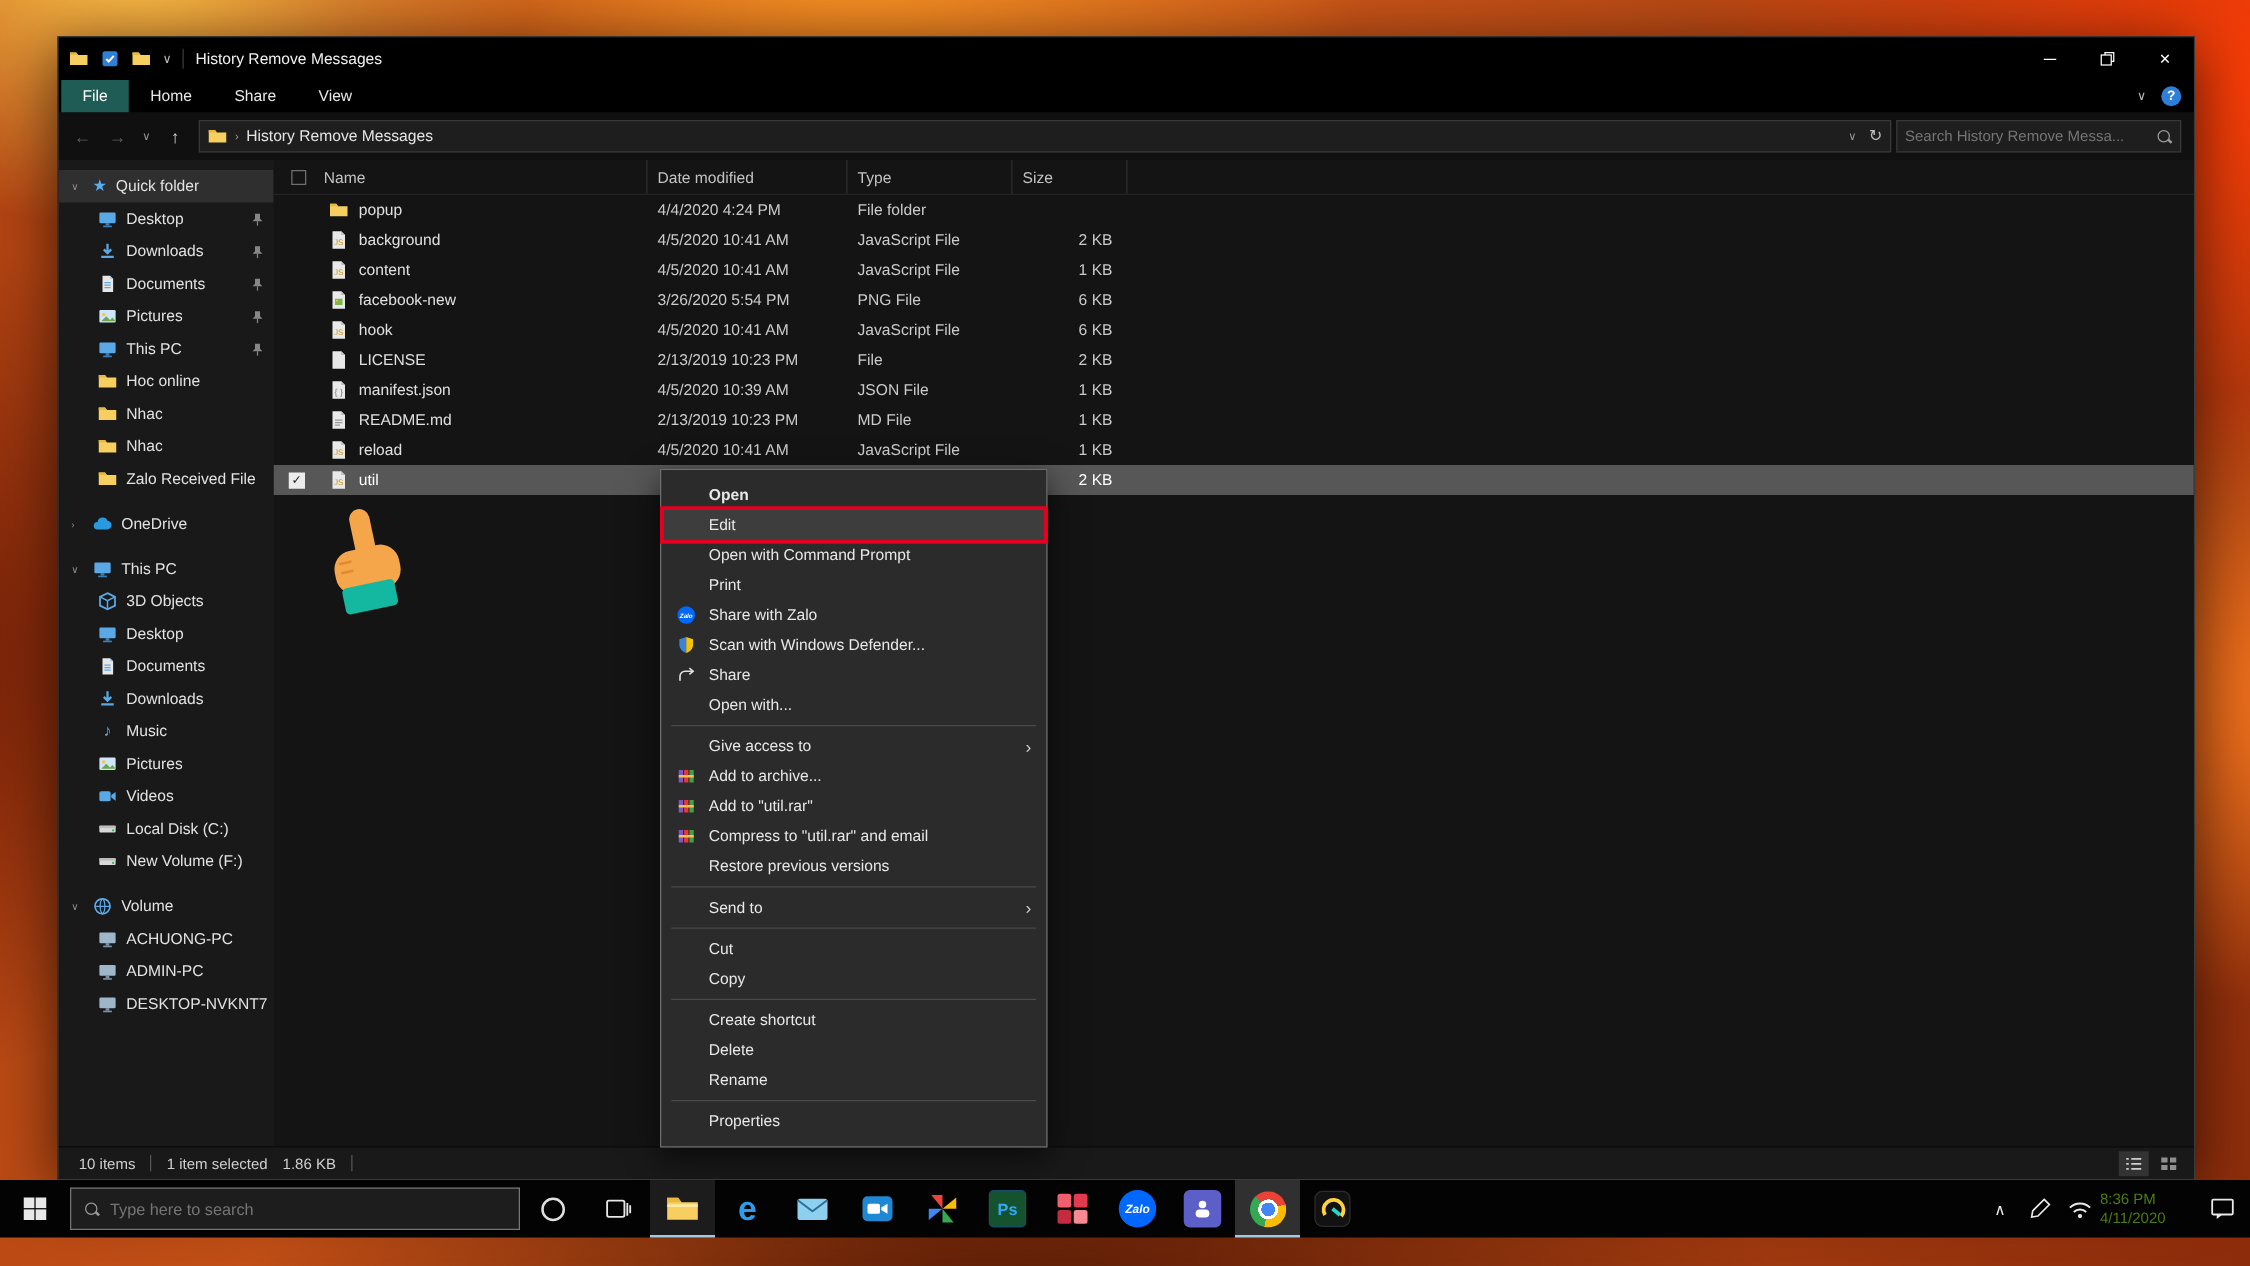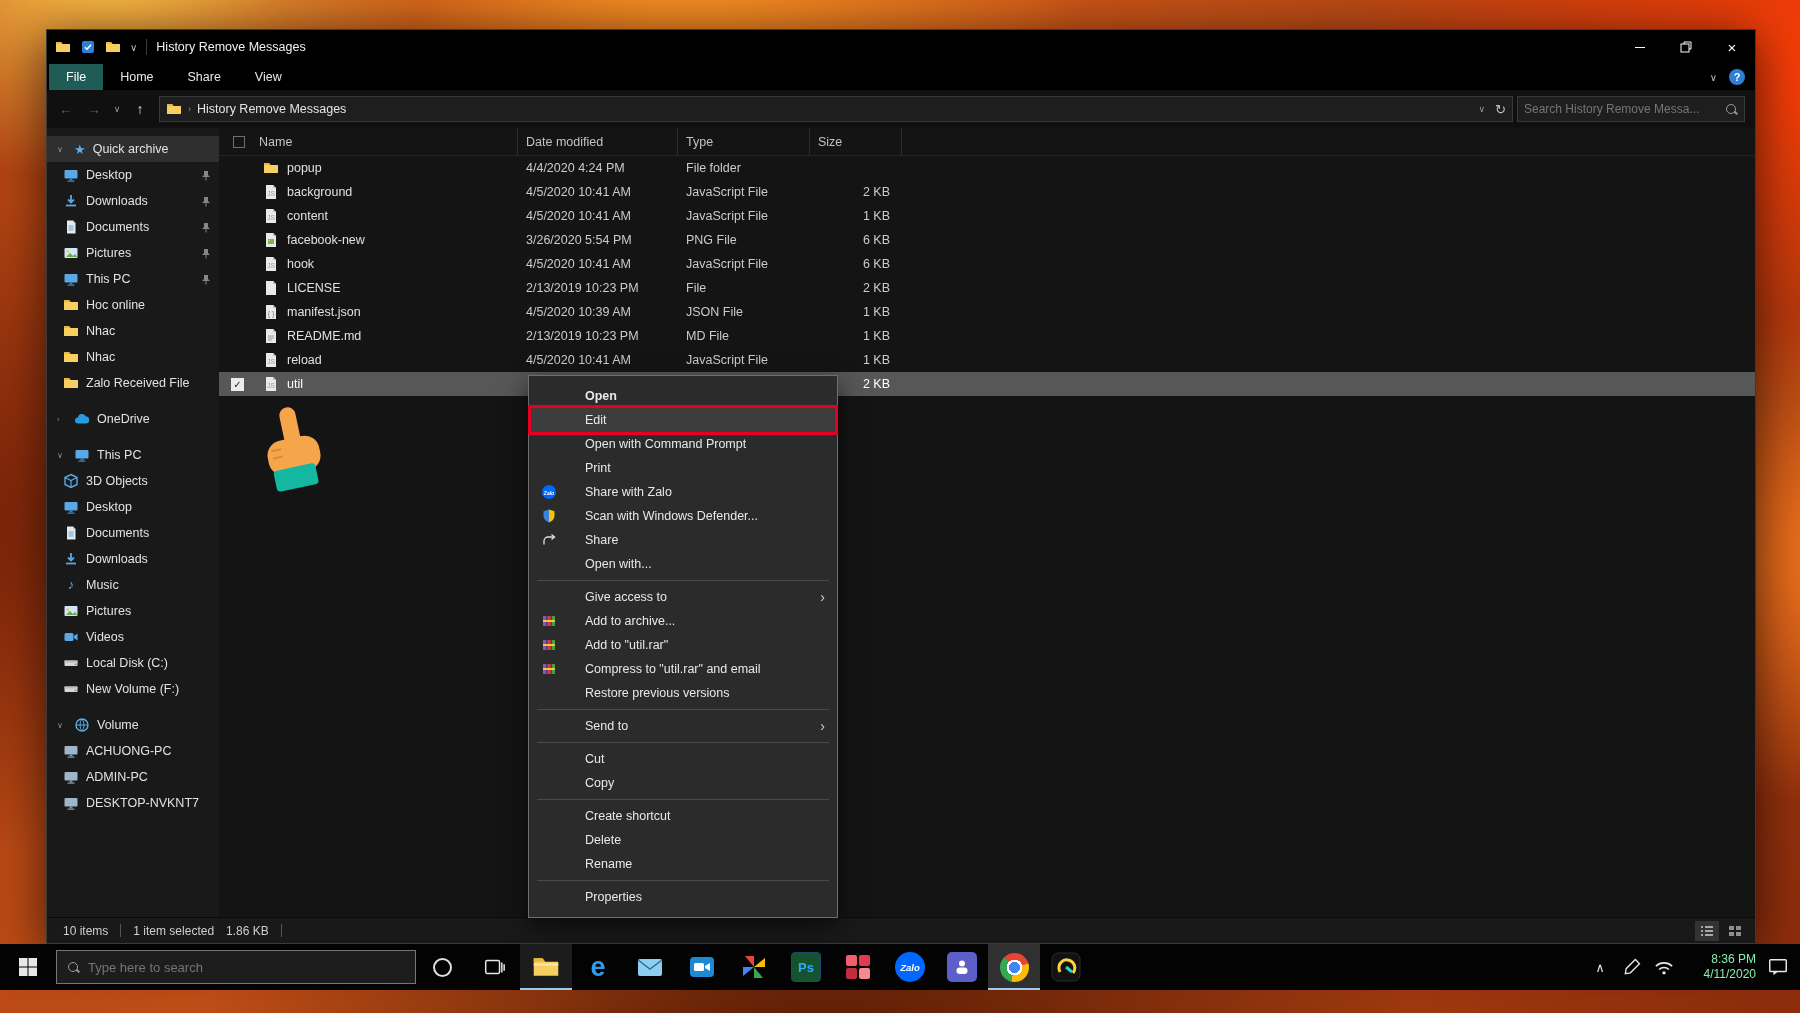--- a/index.html
+++ b/index.html
@@ -58,21 +58,21 @@
     border:1.5px solid #9a9a9a; border-radius:50%; }
   .mag::after { content:""; position:absolute; left:9px; top:9px; width:4px; height:1.5px;
     background:#9a9a9a; transform:rotate(45deg); }
 
   .content { flex:1; display:flex; min-height:0; }
 
   
   .sidebar { width:172px; flex:0 0 auto; background:#191919; padding-top:8px; overflow:hidden; }
   .srow { height:26px; display:flex; align-items:center; gap:7px; padding-left:10px; white-space:nowrap; color:#e2e2e2; }
   .srow .exp { width:10px; font-size:8px; color:#8f8f8f; flex:0 0 auto; }
-  .srow.child { padding-left:16px; }
+  .srow.child { padding-left:31px; }
   .srow.selected { background:#2f2f2f; }
   .srow .lbl { overflow:hidden; text-overflow:ellipsis; }
   .pin { margin-left:auto; margin-right:8px; flex:0 0 auto; opacity:.85; } .gap10 { height:10px; }
   .star { color:#59aef0; font-size:13px; }
 
   
   .filearea { flex:1; position:relative; background:#141414; min-width:0; }
   .colhdr { height:28px; display:flex; align-items:center; color:#c3c3c3; border-bottom:1px solid #242424; }
   .hc { height:100%; display:flex; align-items:center; border-right:1px solid #2c2c2c; padding-left:8px; }
   .hc.name { width:299px; padding-left:40px; position:relative; }
@@ -94,21 +94,21 @@
   .statusbar { height:26px; flex:0 0 auto; background:#191919; border-top:1px solid #0a0a0a;
     display:flex; align-items:center; padding:0 8px 0 16px; font-size:12px; color:#cfcfcf; gap:12px; }
   .sdiv { width:1px; height:13px; background:#555; }
   .status-right { margin-left:auto; display:flex; gap:4px; }
   .viewbtn { width:24px; height:20px; display:flex; align-items:center; justify-content:center; }
   .viewbtn.on { background:#333; }
 
   
   .ctxmenu { position:absolute; left:528px; top:375px; width:310px; z-index:60;
     background:#2b2b2b; border:1px solid #6e6e6e; box-shadow:0 8px 24px rgba(0,0,0,.6); padding:8px 0; }
-  .mi { height:24px; display:flex; align-items:center; gap:28px; padding:0 12px; color:#e8e8e8; position:relative; }
+  .mi { height:24px; display:flex; align-items:center; gap:10px; padding:0 12px; color:#e8e8e8; position:relative; }
   .mi .mico { width:16px; height:16px; flex:0 0 auto; display:flex; align-items:center; justify-content:center; }
   .mi .mlbl { flex:1; white-space:nowrap; }
   .mi .sub { color:#cfcfcf; font-size:14px; }
   .mi.bold .mlbl { font-weight:bold; }
   .mi.annotated { background:#3d3d3d; }
   .red-box { position:absolute; left:-1px; right:-1px; top:-3px; bottom:-3px;
     border:3px solid var(--annotation_red,#e50022); pointer-events:none; }
   .msep { height:1px; background:#4a4a4a; margin:4px 8px; }
 
   
@@ -120,21 +120,21 @@
   .tb-start { width:56px; height:46px; display:flex; align-items:center; justify-content:center; }
   .tb-search { width:360px; height:34px; background:#1d1d1d; border:1px solid #767676;
     display:flex; align-items:center; gap:8px; padding:0 10px; }
   .tb-search input { flex:1; background:transparent; border:none; outline:none; color:#b8b8b8;
     font-family:inherit; font-size:13px; min-width:0; }
   .tb-cell { width:52px; height:46px; display:flex; align-items:center; justify-content:center; }
   .tb-cell.open { background:rgba(255,255,255,.10); box-shadow:inset 0 -2px 0 #9ecbe8; }
   .tb-cell.active { background:rgba(255,255,255,.18); box-shadow:inset 0 -2px 0 #9ecbe8; }
   .tb-spacer { flex:1; }
   .tray-cell { width:32px; height:46px; display:flex; align-items:center; justify-content:center; color:#e8e8e8; }
-  .clock { width:76px; text-align:right; color:#86efac; font-size:12px; line-height:15px; }
+  .clock { width:76px; text-align:left; color:#4d7c0f; font-size:12px; line-height:15px; }
   .cortana { width:19px; height:19px; border:2px solid #e0e0e0; border-radius:50%; }
   .edge-e { color:#2e9ceb; font-size:27px; font-weight:bold; line-height:1; }
   .ps-tile { width:30px; height:30px; background:#14532d; border:1px solid #1c4a6e; border-radius:4px;
     color:#31a8ff; font-weight:bold; font-size:13px; display:flex; align-items:center; justify-content:center; }
   .zalo-tile { width:30px; height:30px; background:var(--zalo_blue,#0068ff); border-radius:50%;
     color:#fff; font-weight:bold; font-style:italic; font-size:9.5px; display:flex; align-items:center; justify-content:center; }
   .chrome-tile { width:29px; height:29px; border-radius:50%;
     background:
       radial-gradient(circle, #4285f4 0 5.5px, #fff 5.5px 8px, rgba(0,0,0,0) 8px),
       conic-gradient(from -45deg, #ea4335 0 33%, #fbbc05 0 66%, #34a853 0 100%); }
@@ -215,21 +215,21 @@
         <span class="mag"></span>
       </div>
     </div>
 
     <div class="content">
 
       <div class="sidebar">
         <div class="srow selected">
           <span class="exp">∨</span>
           <span class="star">★</span>
-          <span class="lbl">Quick archive</span>
+          <span class="lbl">Quick folder</span>
         </div>
         <div class="srow child">
           <svg class="i16" viewBox="0 0 16 16">
               <rect x="1.5" y="3" width="13" height="8.5" rx="1" fill="#5aa9e6"></rect>
               <rect x="6.5" y="11.5" width="3" height="2" fill="#3c7fb8"></rect>
               <rect x="4.5" y="13.5" width="7" height="1.3" fill="#3c7fb8"></rect>
             </svg>
           <span class="lbl">Desktop</span>
           <svg class="pin" width="10" height="11" viewBox="0 0 10 11">
               <path d="M3 1h4v4l2 2H1l2-2z" fill="#9a9a9a"></path>

